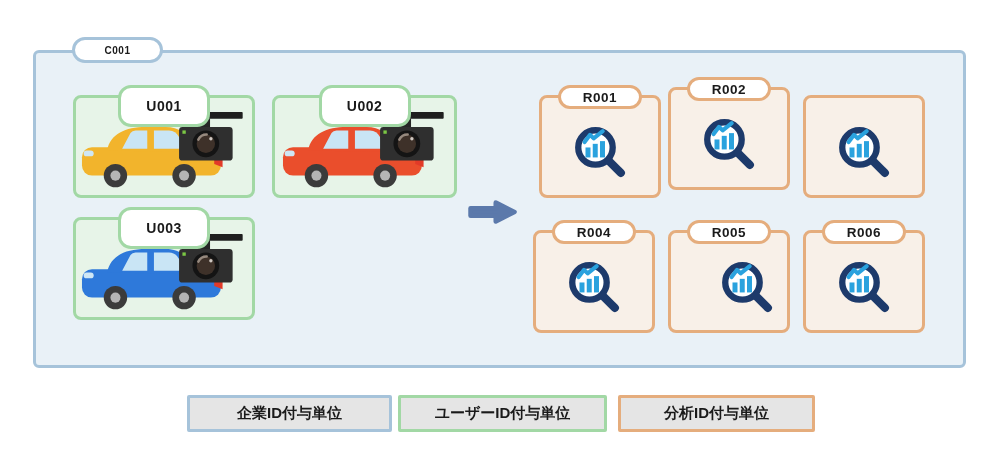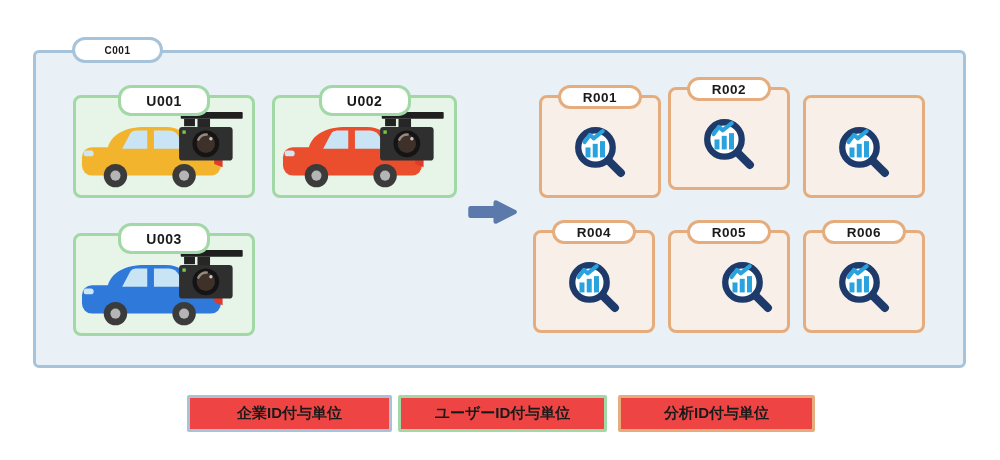--- a/index.html
+++ b/index.html
@@ -18,56 +18,56 @@
   .tab{
     position:absolute;box-sizing:border-box;background:#ffffff;
     display:flex;align-items:center;justify-content:center;
     font-weight:700;letter-spacing:.5px;z-index:3;
   }
   .tab-company{
     left:72px;top:37px;width:91px;height:26px;border-radius:14px;
     border:3px solid var(--company_border,#a6c3da);font-size:10px;
   }
   .tab-user{
-    left:50%;transform:translateX(-50%);top:-13px;width:92px;height:31px;
+    left:50%;transform:translateX(-50%);top:-13px;width:92px;height:42px;
     border-radius:13px;border:3px solid var(--user_border,#a2d8a5);font-size:14px;
   }
   .tab-analysis{
     left:50%;transform:translateX(-50%);top:-13px;width:84px;height:24px;
     border-radius:12px;border:3px solid var(--analysis_border,#e5ad7d);font-size:13.5px;
   }
   
   .user-box{
     position:absolute;box-sizing:border-box;width:182px;height:103px;
     border:3px solid var(--user_border,#a2d8a5);border-radius:8px;
     background:var(--user_bg,#e7f4e8);
     display:flex;align-items:flex-end;justify-content:center;
     padding-bottom:6px;
   }
   .u1{left:37px;top:42px;}
   .u2{left:236px;top:42px;width:185px;}
-  .u3{left:37px;top:180px;}
+  .u3{left:37px;top:164px;}
   .u4{left:236px;top:180px;width:185px;}
   .car-svg{width:168px;height:77px;display:block;}
   
   .analysis-box{
     position:absolute;box-sizing:border-box;width:122px;height:103px;
     border:3px solid var(--analysis_border,#e5ad7d);border-radius:8px;
     background:var(--analysis_bg,#f8f0e8);
     display:flex;align-items:center;justify-content:center;padding-top:10px;
   }
   .r1{left:497px;top:42px;margin-left:6px;}  .r2{left:632px;top:34px;}  .r3{left:767px;top:42px;}
   .r4{left:497px;top:177px;text-decoration:underline;} .r5{left:632px;top:177px;padding-left:36px;} .r6{left:767px;top:177px;}
   .mag-svg{width:58px;height:58px;display:block;}
   
   .flow-arrow{position:absolute;left:430px;top:145px;width:54px;height:28px;}
   
   .legend-item{
     position:absolute;top:395px;height:37px;box-sizing:border-box;
-    background:#ef4444;border-radius:2px;
+    background:#e5e5e5;border-radius:2px;
     display:flex;align-items:center;justify-content:center;
     font-weight:700;font-size:15px;
   }
   .legend-company {left:187px;width:205px;border:3px solid var(--company_border,#a6c3da);}
   .legend-user    {left:398px;width:209px;border:3px solid var(--user_border,#a2d8a5);}
   .legend-analysis{left:618px;width:197px;border:3px solid var(--analysis_border,#e5ad7d);}
   .defs-holder{position:absolute;width:0;height:0;overflow:hidden;}
 </style>
 </head>
 <body>

